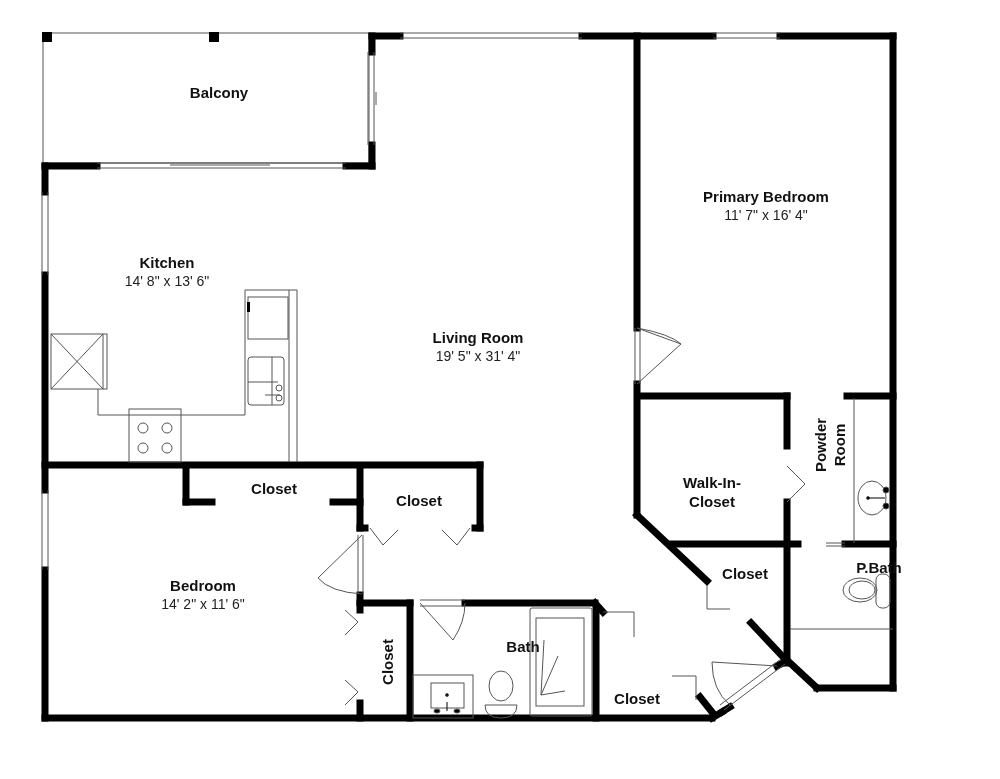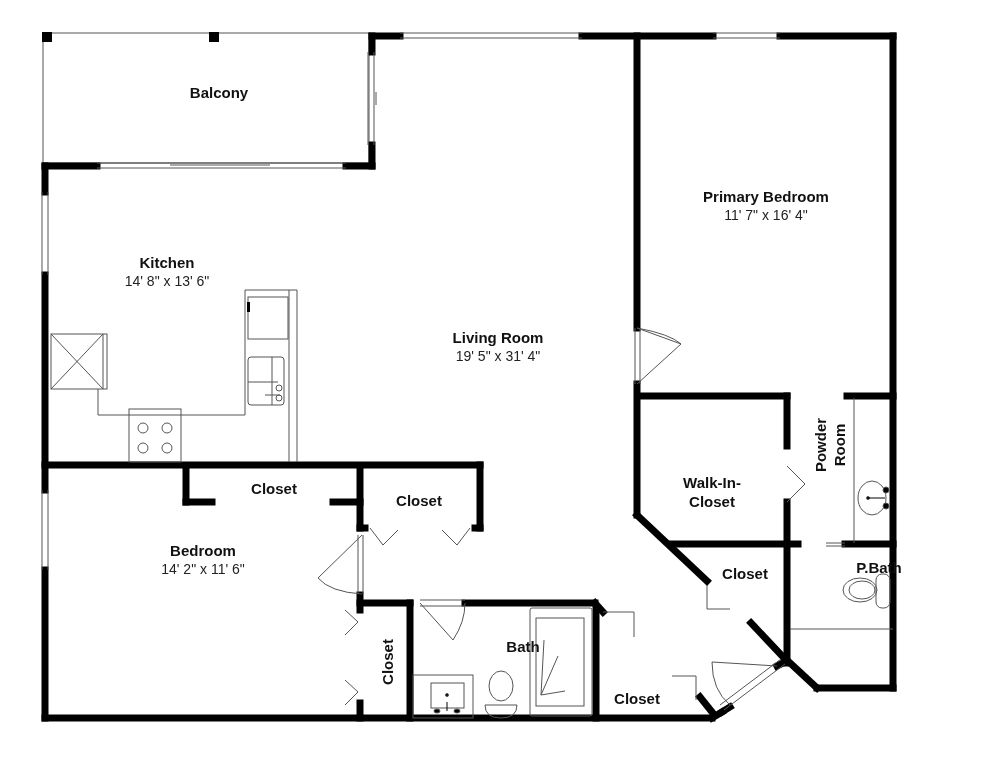--- a/index.html
+++ b/index.html
@@ -199,21 +199,21 @@
   </g>
 </svg>
 
 <div class="lbl" style="left:195px; top:92px;margin-left:24px;">
   <span class="name">Balcony</span>
 </div>
 <div class="lbl" style="left:167px; top:272px;">
   <span class="name">Kitchen</span>
   <span class="dim">14' 8" x 13' 6"</span>
 </div>
-<div class="lbl" style="left:478px; top:347px;margin-left:20px;">
+<div class="lbl" style="left:478px; top:347px;">
   <span class="name">Living Room</span>
   <span class="dim">19' 5" x 31' 4"</span>
 </div>
 <div class="lbl" style="left:766px; top:206px;">
   <span class="name">Primary Bedroom</span>
   <span class="dim">11' 7" x 16' 4"</span>
 </div>
 <div class="lbl" style="left:712px; top:492px;">
   <span class="name">Walk-In-</span>
   <span class="name">Closet</span>
@@ -224,21 +224,21 @@
 </div>
 <div class="lbl" style="left:834px; top:567px;margin-left:45px;">
   <span class="name">P.Bath</span>
 </div>
 <div class="lbl" style="left:745px; top:573px;">
   <span class="name">Closet</span>
 </div>
 <div class="lbl" style="left:637px; top:698px;">
   <span class="name">Closet</span>
 </div>
-<div class="lbl" style="left:203px; top:560px;">
+<div class="lbl" style="left:203px; top:595px;">
   <span class="name">Bedroom</span>
   <span class="dim">14' 2" x 11' 6"</span>
 </div>
 <div class="lbl" style="left:274px; top:488px;">
   <span class="name">Closet</span>
 </div>
 <div class="lbl" style="left:419px; top:500px;">
   <span class="name">Closet</span>
 </div>
 <div class="lbl vert" style="left:387px; top:662px;">

